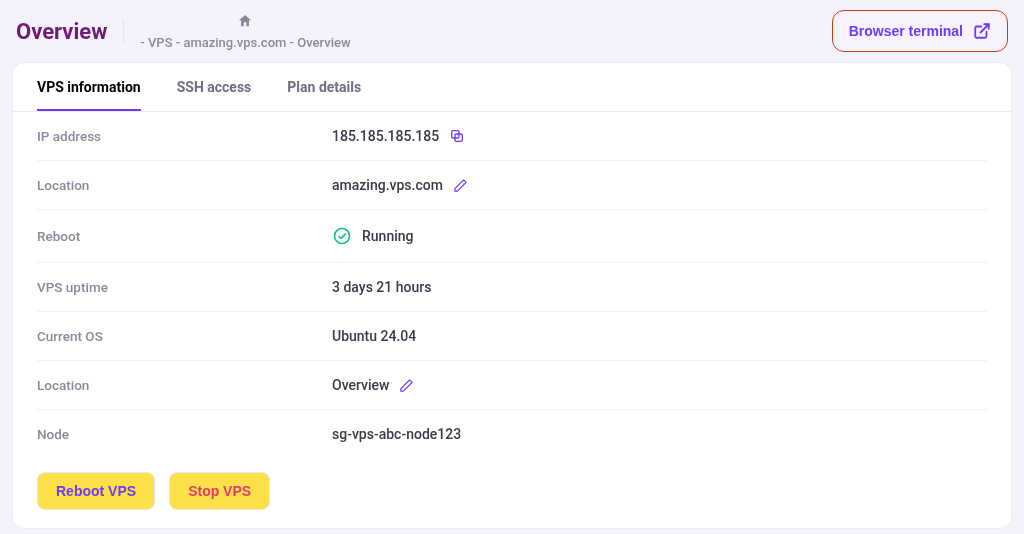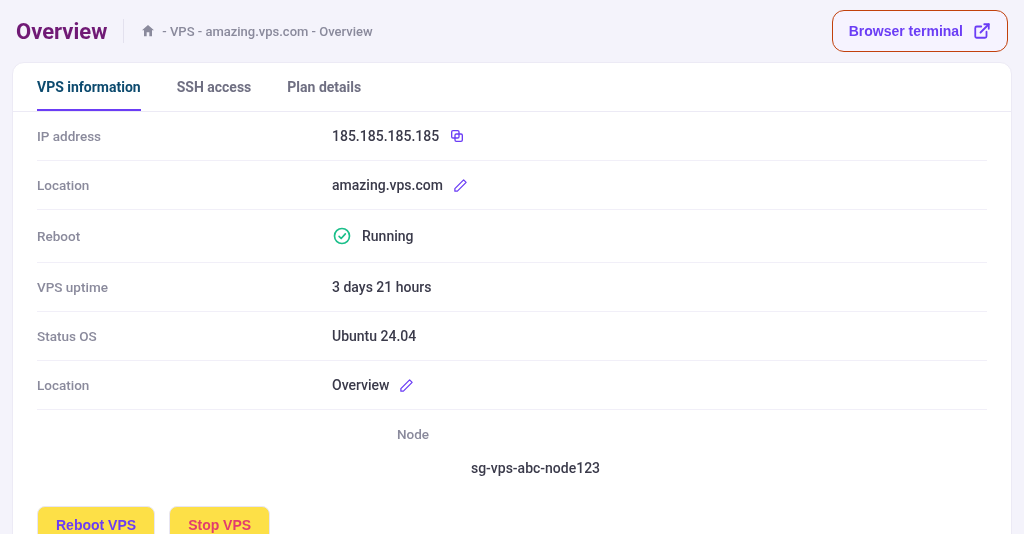--- a/index.html
+++ b/index.html
@@ -10,41 +10,41 @@
       height: 534px;
       overflow: hidden;
       color: #2f2f3a;
     }
     .wrap { padding: 10px 12px 12px 12px; }
     
     .hdr { display:flex; align-items:center; justify-content:space-between; margin-bottom:10px; padding:0 4px; }
     .hdr-left { display:flex; align-items:center; gap:16px; }
     .page-title { font-size:22px; font-weight:700; color:#701a75; }
     .vrule { width:1px; height:24px; background:#e3e1ee; }
-    .crumbs { display:flex; align-items:center; gap:6px; color:#8a8a9c; font-size:13px; font-weight:500; }
+    .crumbs { display:flex; align-items:center; gap:6px; color:#8a8a9c; font-size:13px; font-weight:500;flex-direction:column; }
     .crumbs .home-icon { color:#8a8a9c; display:flex; }
     .term-btn {
       display:flex; align-items:center; gap:10px;
       background:#f6f3ff; border:1px solid #c2410c; color:#6b3df5;
       font-weight:700; font-size:14px; padding:11px 16px; border-radius:12px; cursor:pointer;
     }
     .term-btn svg { display:block; }
     
     .card {
       background:#fff; border:1px solid #eceaf5; border-radius:12px; padding:0 0 18px 0;
     }
     .tabs { display:flex; gap:36px; padding:16px 24px 0 24px; border-bottom:1px solid #eceaf5; }
     .tab {
       padding:0 0 14px 0; font-size:14px; font-weight:700; color:#6f6f82; cursor:pointer;
       border-bottom:2px solid transparent;
     }
-    .tab.active { color:#0c4a6e; border-bottom-color:#6b3df5; }
+    .tab.active { color:#000000; border-bottom-color:#6b3df5; }
     .rows { padding:0 24px; }
     .row { display:flex; align-items:center; padding:16px 0; border-bottom:1px solid #f1eff8;gap:18px; }
-    .row:last-child { border-bottom:none;flex-direction:column; }
+    .row:last-child { border-bottom:none; }
     .rlabel { width:230px; color:#8a8a9c; font-size:13.5px; font-weight:500; }
     .rvalue { display:flex; align-items:center; gap:10px; color:#3a3a4a; font-size:14px; font-weight:500;margin-left:47px; }
     .icon-btn { display:inline-flex; align-items:center; justify-content:center; cursor:pointer; color:#6b3df5; }
     .status-icon { display:inline-flex; align-items:center; justify-content:center; }
     
     .actions { display:flex; gap:14px; padding:14px 24px 0 24px; }
     .btn {
       background:#fde047; border:1px solid #e8e6f2; border-radius:8px; padding:10px 18px;
       font-size:14px; font-weight:700; cursor:pointer;
     }
@@ -129,21 +129,21 @@
       </div>
 
       <div class="row">
         <div class="rlabel">VPS uptime</div>
         <div class="rvalue">
           <span>3 days 21 hours</span>
         </div>
       </div>
 
       <div class="row">
-        <div class="rlabel">Status OS</div>
+        <div class="rlabel">Current OS</div>
         <div class="rvalue">
           <span>Ubuntu 24.04</span>
         </div>
       </div>
 
       <div class="row">
         <div class="rlabel">Location</div>
         <div class="rvalue">
           <span>Overview</span>
           <span class="icon-btn">

